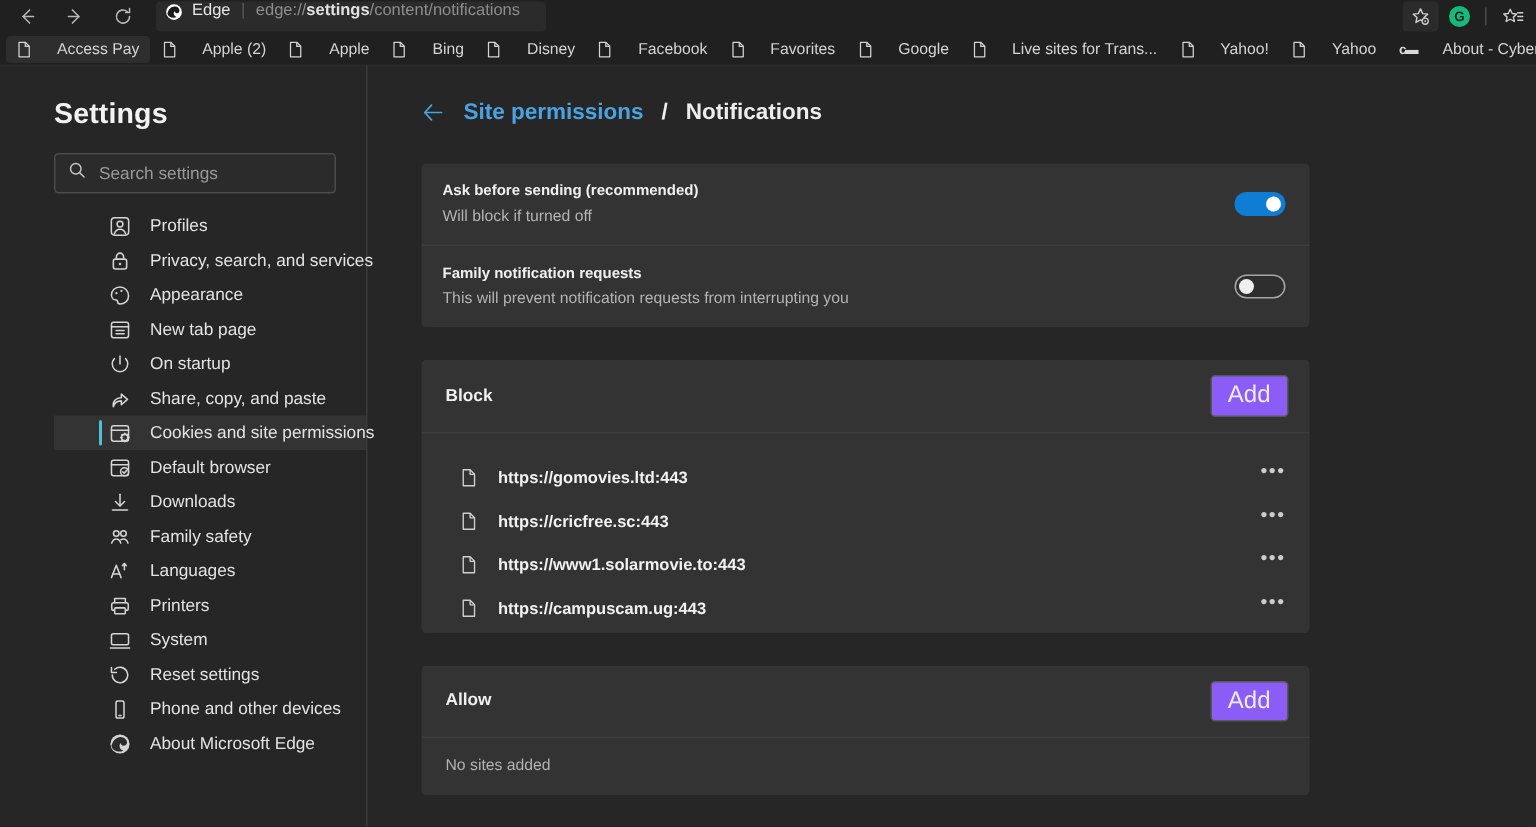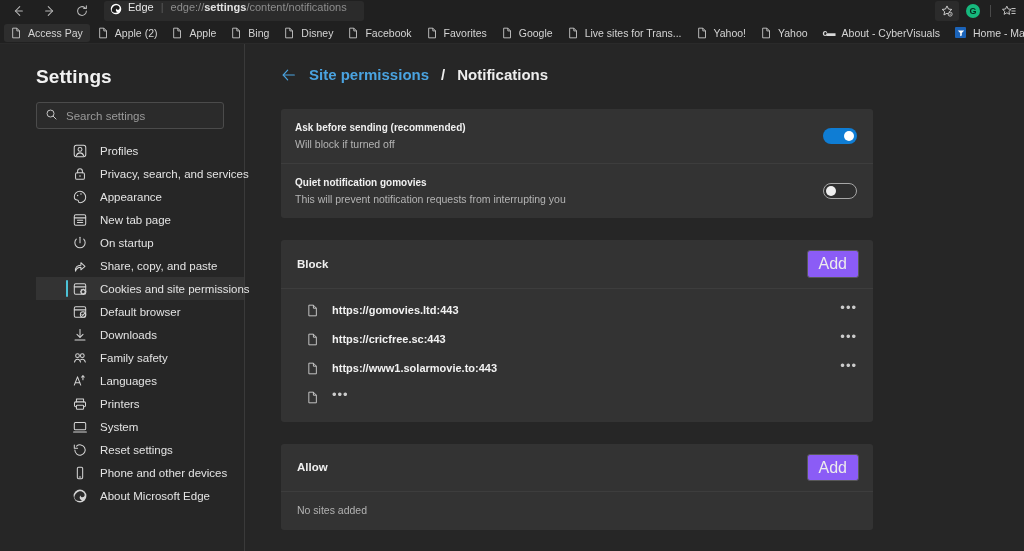--- a/index.html
+++ b/index.html
@@ -63,21 +63,21 @@
   .bookmarks {
     height: 22px; width: 100%;
     background: #202020;
     display: flex; align-items: center;
     padding-left: 4px;
     gap: 1px;
     border-bottom: 1px solid #2a2a2a;
     overflow: hidden;
   }
   .bm {
-    display: flex; align-items: center; gap: 7px;
+    display: flex; align-items: center; gap: 17px;
     height: 18px; padding: 0 7px;
     border-radius: 3px;
     white-space: nowrap;
     flex: none;
   }
   .bm.active { background: #2e2e2e; }
   .bm-label { font-size: 10.5px; color: #d4d4d4; }
   .bm-ico { width: 10px; height: 12px; flex: none; display: block; }
   .fav-blue { width: 11px; height: 11px; background: #1b63b8; border-radius: 1px; display:flex; align-items:center; justify-content:center; }
   .fav-cv { width: 12px; height: 9px; display:flex; align-items:center; color:#d8d8d8; font-size:9px; font-weight:700; letter-spacing:-1px;}
@@ -197,21 +197,21 @@
     border: 1px solid #585858;
     border-radius: 3px;
     color: #ececec;
     font-size: 16px;
     font-family: "Liberation Sans", sans-serif;
     padding: 4px 11px;
     line-height: 1.1;
   }
 
   .site-row {
-    display: flex; align-items: center;
+    display: flex; align-items: flex-end;
     padding: 0 16px 0 26px;
     height: 29px;
     gap: 14px;
   }
   .site-ico { color: #cfcfcf; flex: none; display: flex; }
   .site-url { flex: 1; font-size: 11px; color: #f2f2f2; font-weight: 700; }
   .ellipsis {
     color: #cccccc; font-size: 13px; letter-spacing: 1px;
     line-height: 1; padding-bottom: 5px;
   }
@@ -595,21 +595,21 @@
         <div class="setting-texts">
           <div class="setting-title">Ask before sending (recommended)</div>
           <div class="setting-sub">Will block if turned off</div>
         </div>
         <div class="toggle on">
           <span class="knob"></span>
         </div>
       </div>
       <div class="setting-row">
         <div class="setting-texts">
-          <div class="setting-title">Quiet notification gomovies</div>
+          <div class="setting-title">Family notification requests</div>
           <div class="setting-sub">This will prevent notification requests from interrupting you</div>
         </div>
         <div class="toggle off">
           <span class="knob"></span>
         </div>
       </div>
     </div>
 
     <div class="card">
       <div class="list-header">
@@ -648,20 +648,21 @@
             <span class="site-url">https://www1.solarmovie.to:443</span>
             <span class="ellipsis">•••</span>
           </div>
           <div class="site-row">
             <span class="site-ico">
               <svg width="11" height="13" viewBox="0 0 12 14" fill="none" stroke="currentColor" stroke-width="1">
                 <path d="M2 1.2h5l3.2 3.2v8.4H2Z" stroke-linejoin="round"></path>
                 <path d="M7 1.2v3.3h3.2" stroke-linejoin="round"></path>
               </svg>
             </span>
+            <span class="site-url">https://campuscam.ug:443</span>
             <span class="ellipsis">•••</span>
           </div>
         </div>
     </div>
 
     <div class="card">
       <div class="list-header">
         <span class="lh-title">Allow</span>
         <button class="add-btn">Add</button>
       </div>

